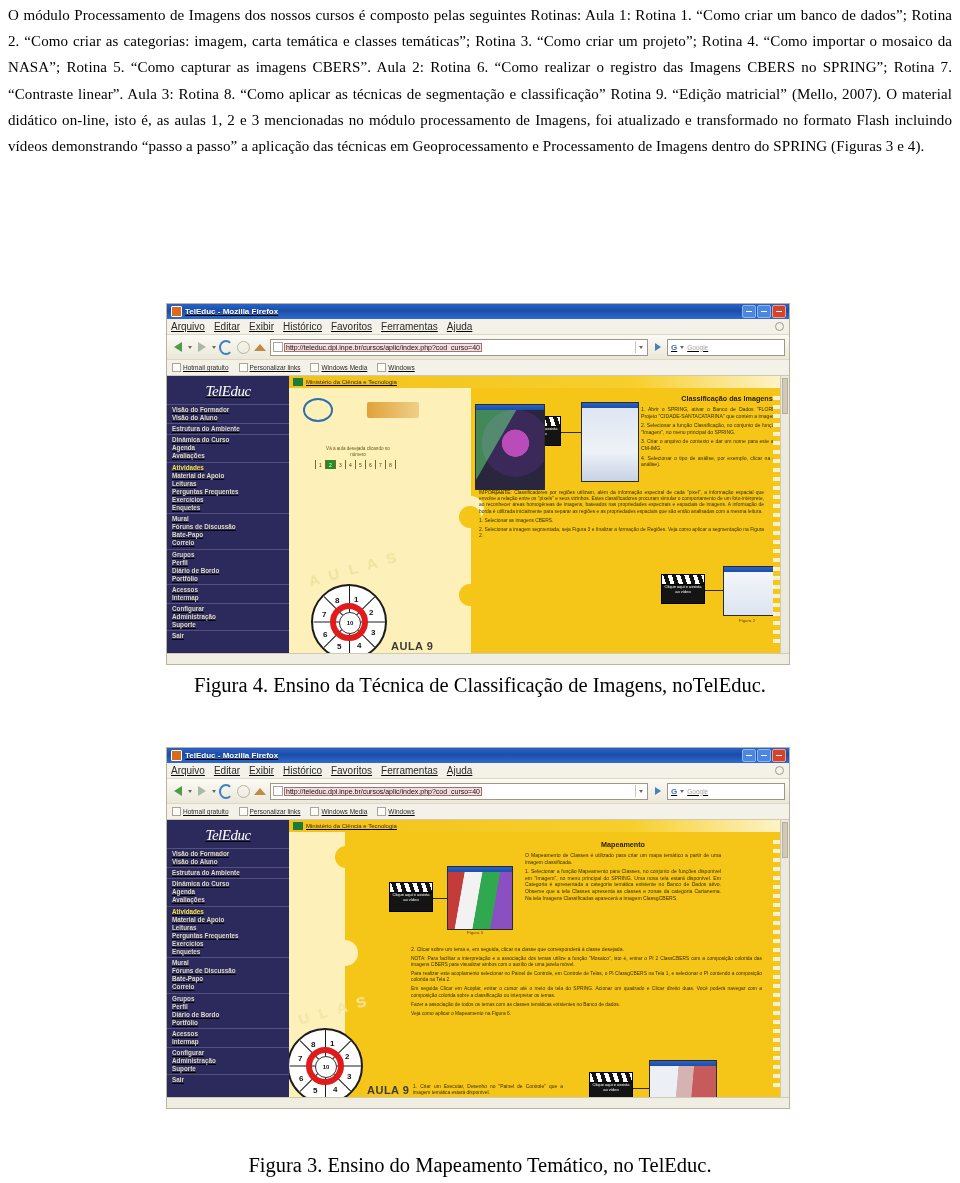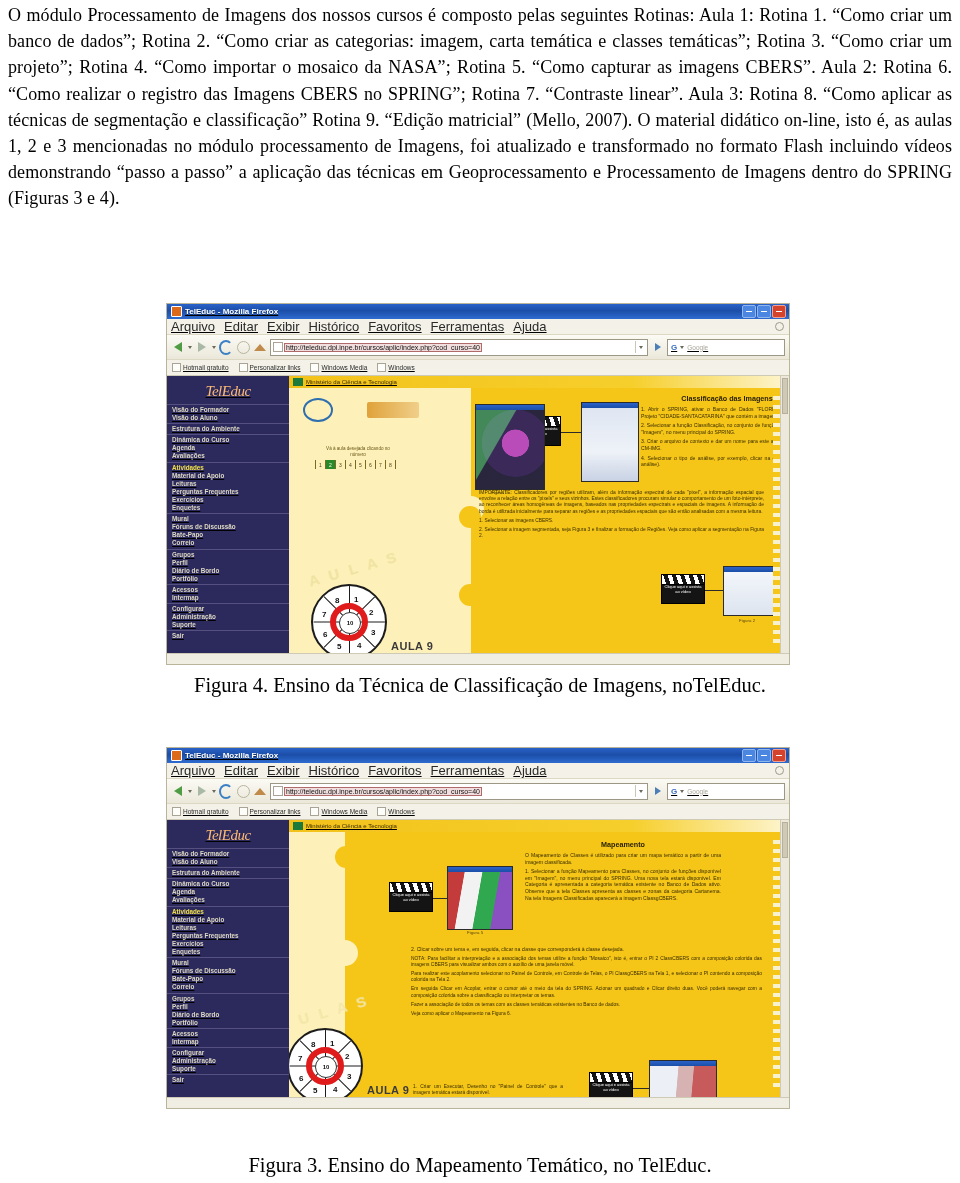--- a/index.html
+++ b/index.html
@@ -17,21 +17,21 @@
   }
 
   
   .page-body {
     position: absolute;
     left: 8px;
     top: 2px;
     width: 944px;
   }
   .para {
-    font-size: 18px;
+    font-size: 15px;
     line-height: 26.2px;
     text-align: justify;
     text-justify: inter-word;
     margin: 0;
     letter-spacing: 0.1px;
   }
 
   
   .figure-block { position: absolute; text-decoration: underline; }
   #figure3-block { left: 166px; top: 303px; width: 624px; height: 362px; }
@@ -106,21 +106,21 @@
     height: 15px;
     background: #f4f2e8;
     border-bottom: 1px solid #ddd8c4;
     display: flex;
     align-items: center;
     padding-left: 4px;
     gap: 9px;
     flex: 0 0 auto;
   }
   .menu-item {
-    font-size: 13px;
+    font-size: 10px;
     color: #2a2a2a;
     white-space: nowrap;
     filter: blur(.25px);
   }
   .menu-right-dot {
     margin-left: auto;
     margin-right: 5px;
     width: 7px; height: 7px;
     border: 1px solid #9a9a8c;
     border-radius: 50%;
@@ -278,21 +278,21 @@
     flex: 0 0 auto;
     padding: 2px 0 0 0;
     display: flex;
     flex-direction: column;
   }
   .tel-logo {
     height: 26px;
     display: flex;
     align-items: center;
     justify-content: center;
-    color: #fdba74;
+    color: #ffffff;
     font-family: "Liberation Serif", serif;
     font-style: italic;
     font-size: 15px;
     filter: blur(.6px);
     letter-spacing: -.5px;
   }
   .side-group {
     border-top: 1px solid #555080;
     padding: 1px 0 1px 5px;
   }

